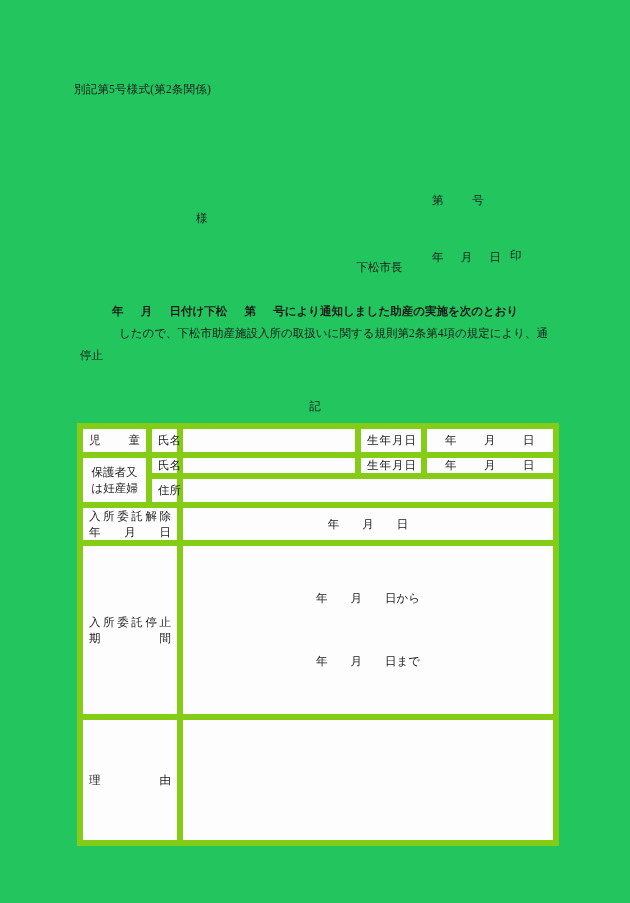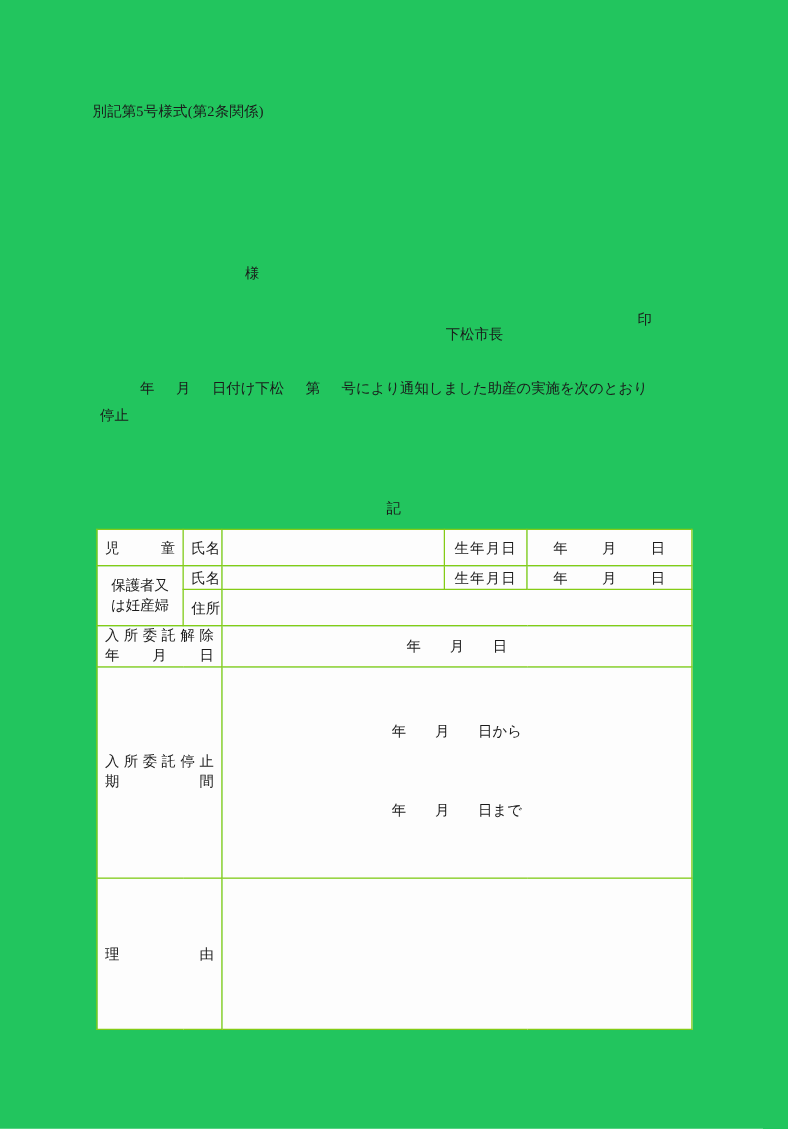--- a/index.html
+++ b/index.html
@@ -81,21 +81,21 @@
     position: absolute;
     left: 74px;
     top: 300px;
     width: 472px;
     font-size: 11.5px;
     line-height: 22px;
   }
   .body-line {
     white-space: pre;
   }
-  .body-line-1 { text-indent: 0; padding-left: 38px; }
+  .body-line-1 { text-indent: 0; padding-left: 38px; font-weight: bold; }
   .choice-word { padding-left: 6px; }
   .body-line-3 { padding-left: 45px; }
   .body-line-5 { padding-left: 0; }
 
   
   .ki-marker {
     position: absolute;
     left: 0;
     right: 0;
     top: 399px;
@@ -107,21 +107,21 @@
   .form-table {
     position: absolute;
     left: 77px;
     top: 423px;
     width: 476px;
     border-collapse: collapse;
     table-layout: fixed;
     font-size: 11.5px;
   }
   .form-table td {
-    border: 1px solid #84cc16;
+    border: 6px solid #84cc16;
     padding: 0 6px;
     vertical-align: middle;
     background: #fdfdfd;
   }
   .lbl {
     text-align: justify;
     text-align-last: justify;
     white-space: nowrap;
   }
   .lbl-plain {
@@ -167,30 +167,35 @@
   .r5 { height: 44px; }
 </style>
 </head>
 <body>
 
 <div class="page">
 
   <div class="form-code">別記第5号様式(第2条関係)</div>
 
 
+  <div class="meta-block">
+    <div>第          号</div>
+    <div>年      月      日</div>
+  </div>
 
   <div class="addressee">様</div>
 
   <div class="issuer-row">
     <span>下松市長</span>
     <span class="issuer-seal">印</span>
   </div>
 
   <div class="body-text">
     <div class="body-line body-line-1">年      月      日付け下松      第      号により通知しました助産の実施を次のとおり</div>
+    <div class="body-line body-line-3">したので、下松市助産施設入所の取扱いに関する規則第2条第4項の規定により、通</div>
     <div class="body-line choice-word">停止</div>
   </div>
 
   <div class="ki-marker">記</div>
 
   <table class="form-table">
     <colgroup>
       <col style="width:69px">
       <col style="width:31px">
       <col style="width:178px">

